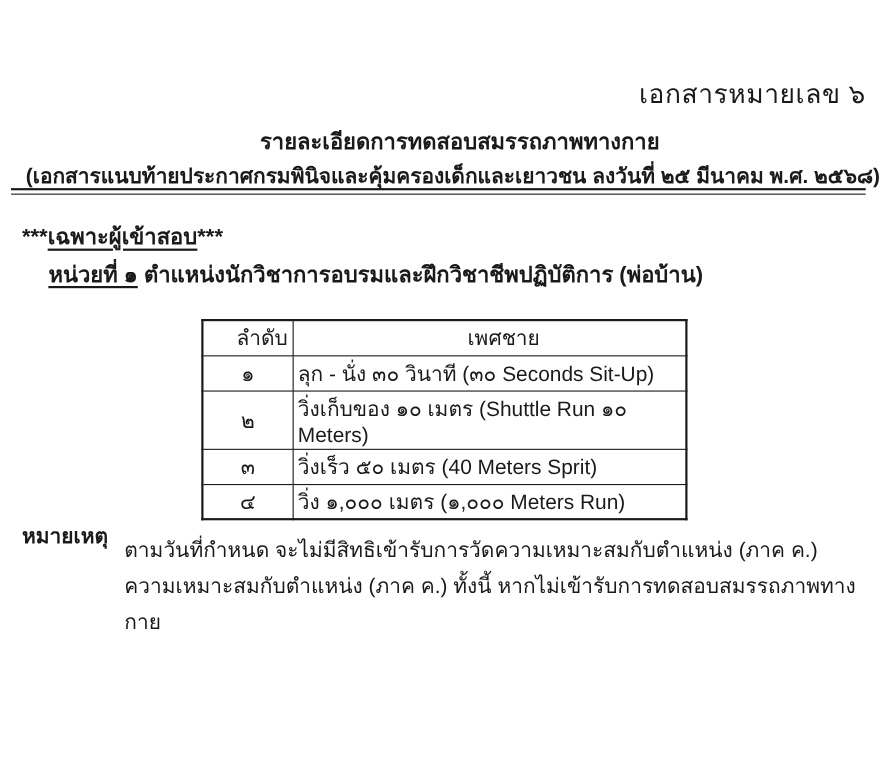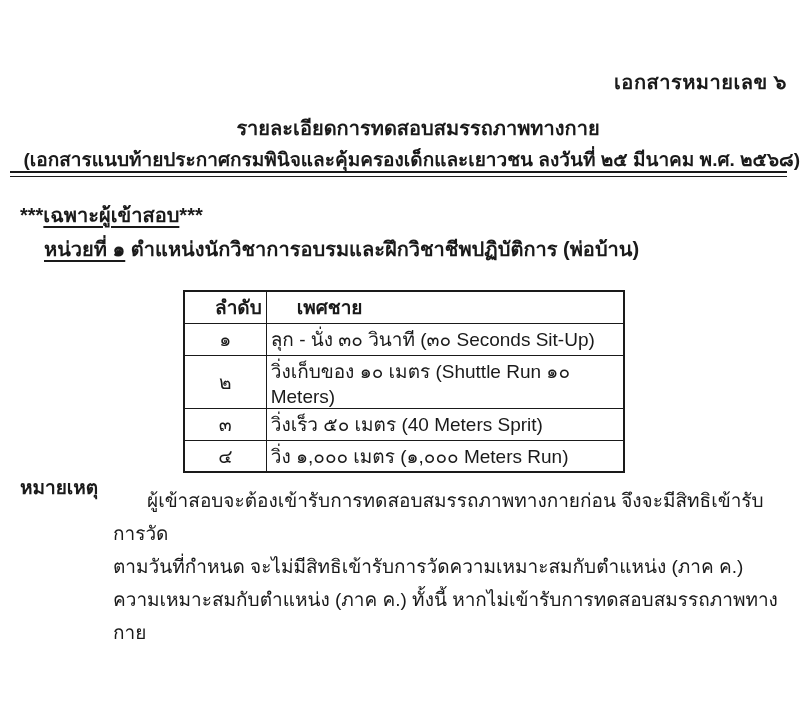--- a/index.html
+++ b/index.html
@@ -10,22 +10,22 @@
     height: 710px;
     background: #ffffff;
     color: #1a1a1a;
     font-family: "Liberation Sans", "DejaVu Sans", sans-serif;
     overflow: hidden;
   }
   .doc-number {
     position: absolute;
     top: 66px;
     right: 13px;
-    font-size: 20px;
-    font-weight: 700;
+    font-size: 24px;
+    font-weight: 400;
     letter-spacing: 0.5px;
   }
   .doc-title {
     position: absolute;
     top: 112px;
     left: 0;
     width: 100%;
     text-align: center;
     font-size: 20px;
     font-weight: 700;
@@ -83,21 +83,21 @@
     border: 2px solid #1a1a1a;
     font-size: 19px;
   }
   table.fitness-table th,
   table.fitness-table td {
     border: 1.3px solid #1a1a1a;
     height: 32px;
     padding: 0 4px;
     font-weight: 400;
   }
-  table.fitness-table th { font-weight: 700; text-align: left; padding-left: 30px; }
+  table.fitness-table th { font-weight: 400; text-align: center; padding-left: 30px; }
   table.fitness-table td.col-no { width: 60px; text-align: center; }
   table.fitness-table td.col-test { text-align: left; }
   .note-label {
     position: absolute;
     top: 472px;
     left: 20px;
     font-size: 19px;
     font-weight: 700;
   }
   .note-body {
@@ -151,18 +151,17 @@
       <tr>
         <td class="col-no">๔</td>
         <td class="col-test">วิ่ง ๑,๐๐๐ เมตร (๑,๐๐๐ Meters Run)</td>
       </tr>
     </tbody>
   </table>
 
   <div class="note-label">หมายเหตุ</div>
 
   <div class="note-body">
-    <div class="note-line first">ผู้เข้าสอบจะต้องเข้ารับการทดสอบสมรรถภาพทางกายก่อน จึงจะมีสิทธิเข้ารับการวัด</div>
     <div class="note-line">ตามวันที่กำหนด จะไม่มีสิทธิเข้ารับการวัดความเหมาะสมกับตำแหน่ง (ภาค ค.)</div>
     <div class="note-line">ความเหมาะสมกับตำแหน่ง (ภาค ค.) ทั้งนี้ หากไม่เข้ารับการทดสอบสมรรถภาพทางกาย</div>
   </div>
 
 </div>
 
 </body></html>

